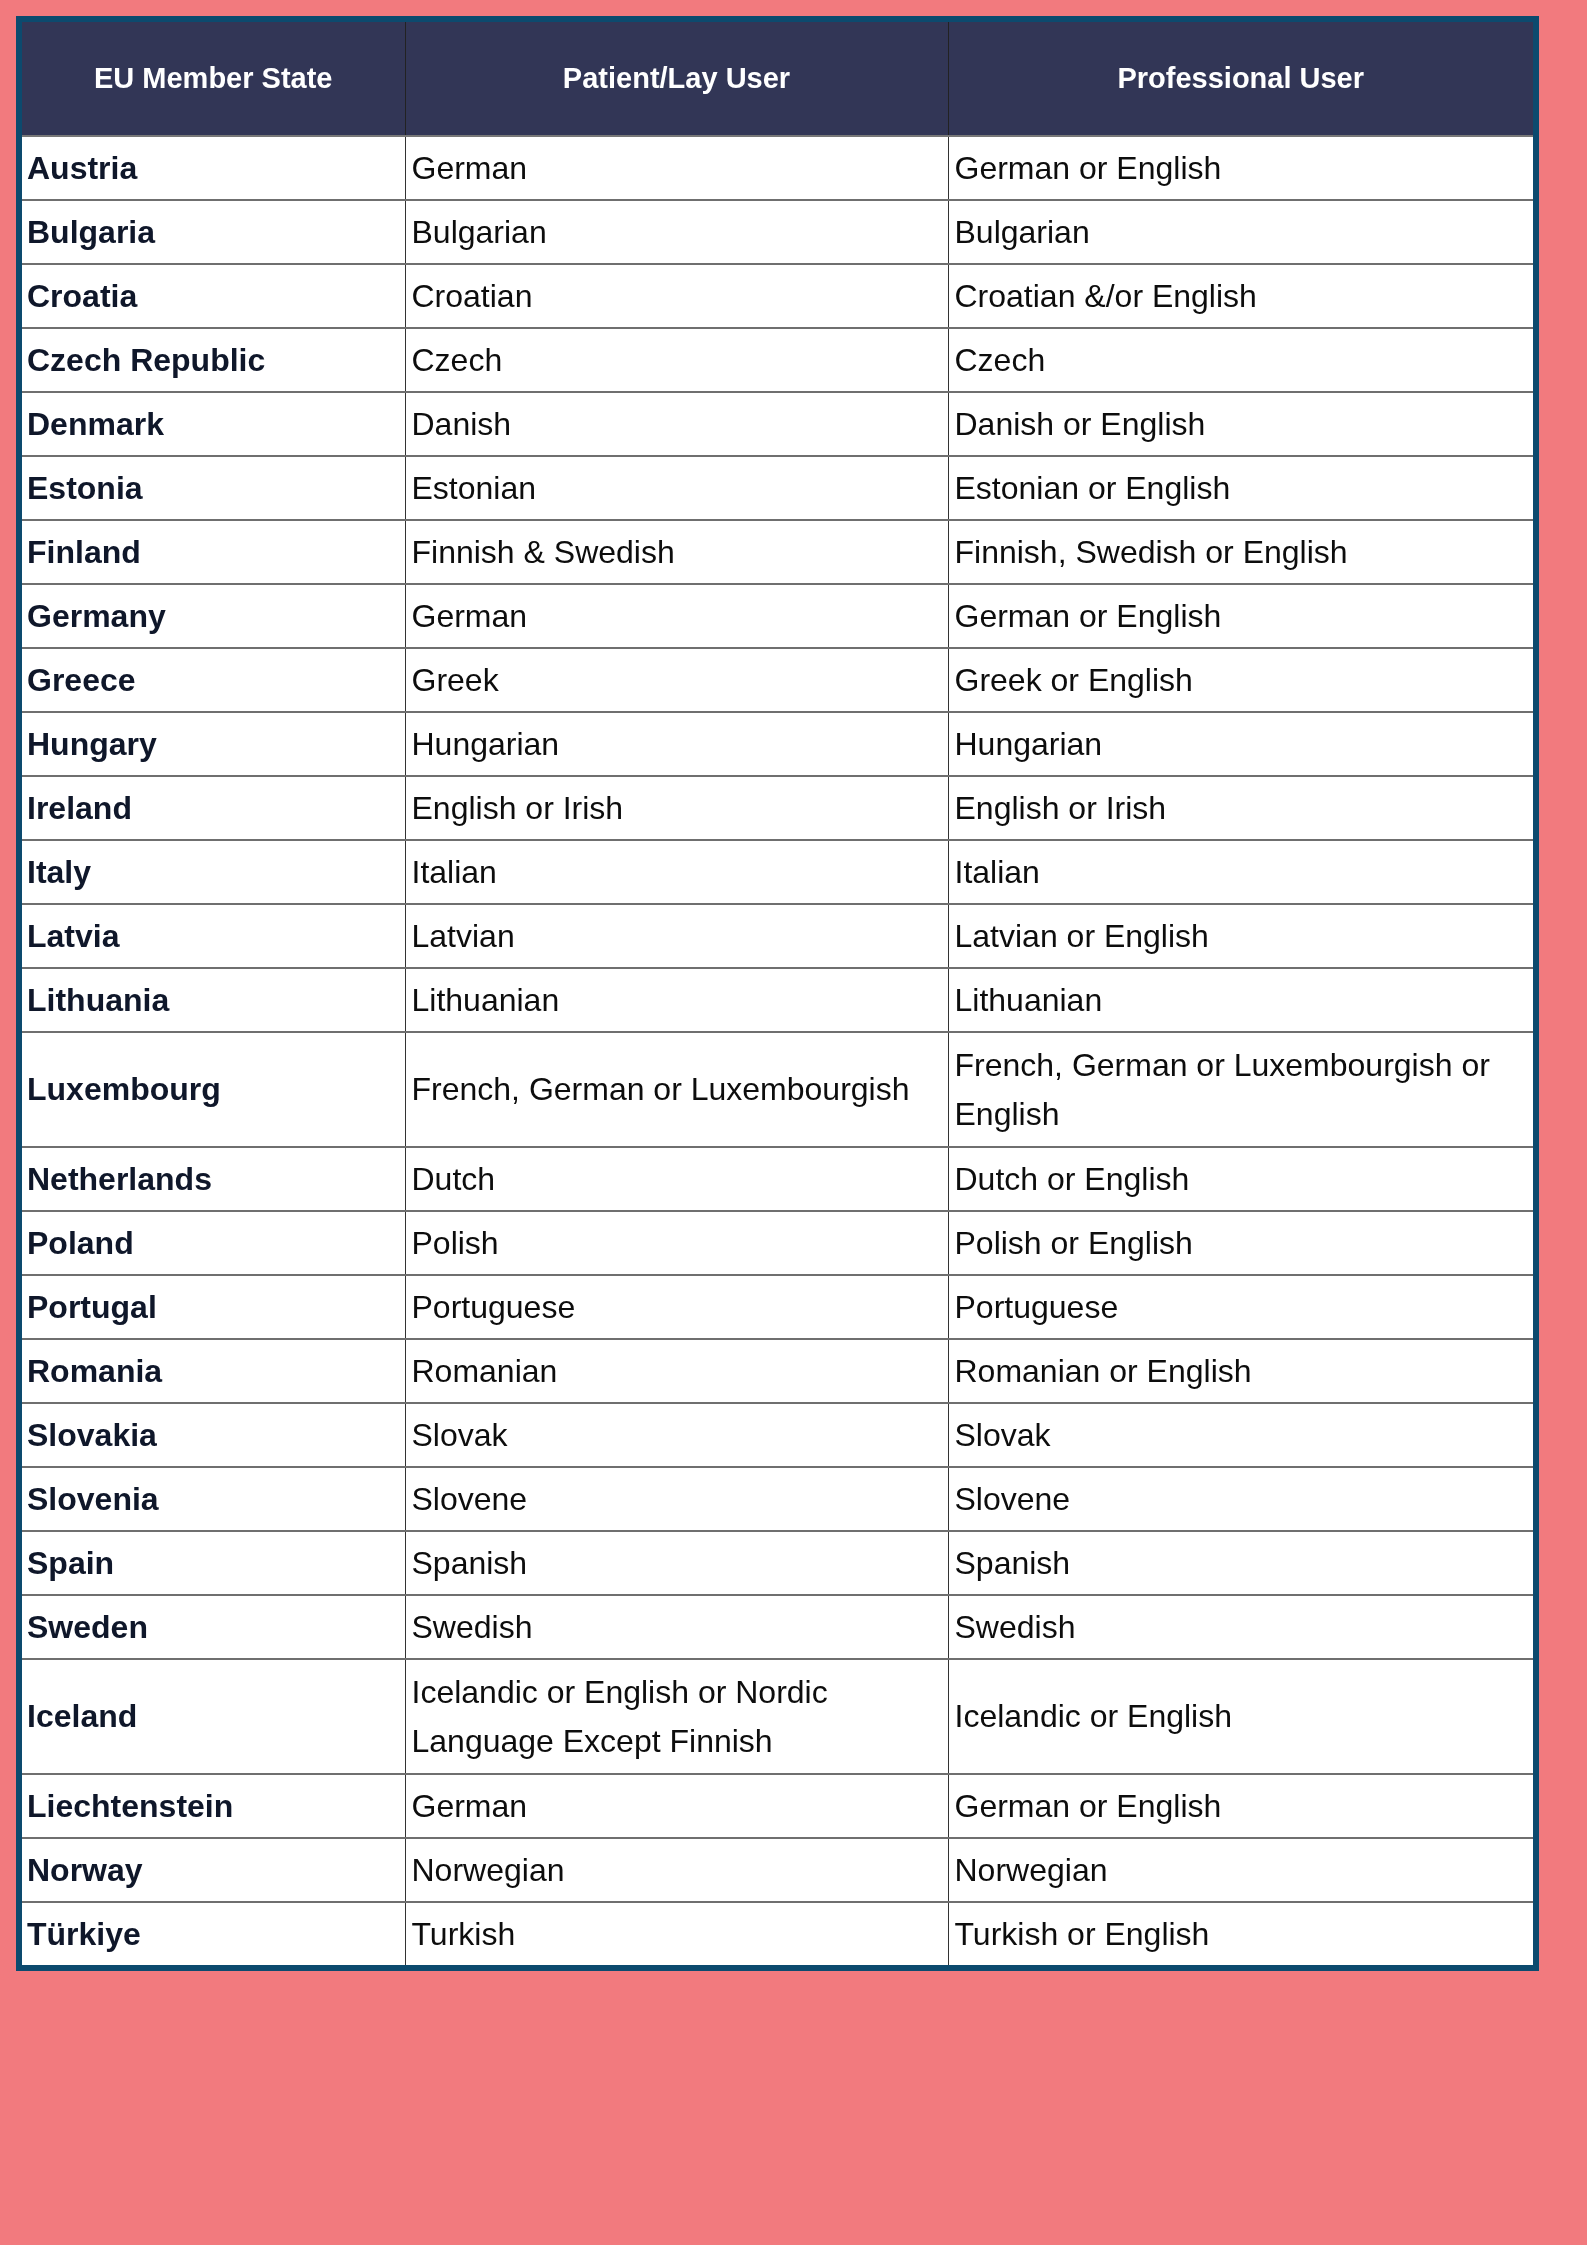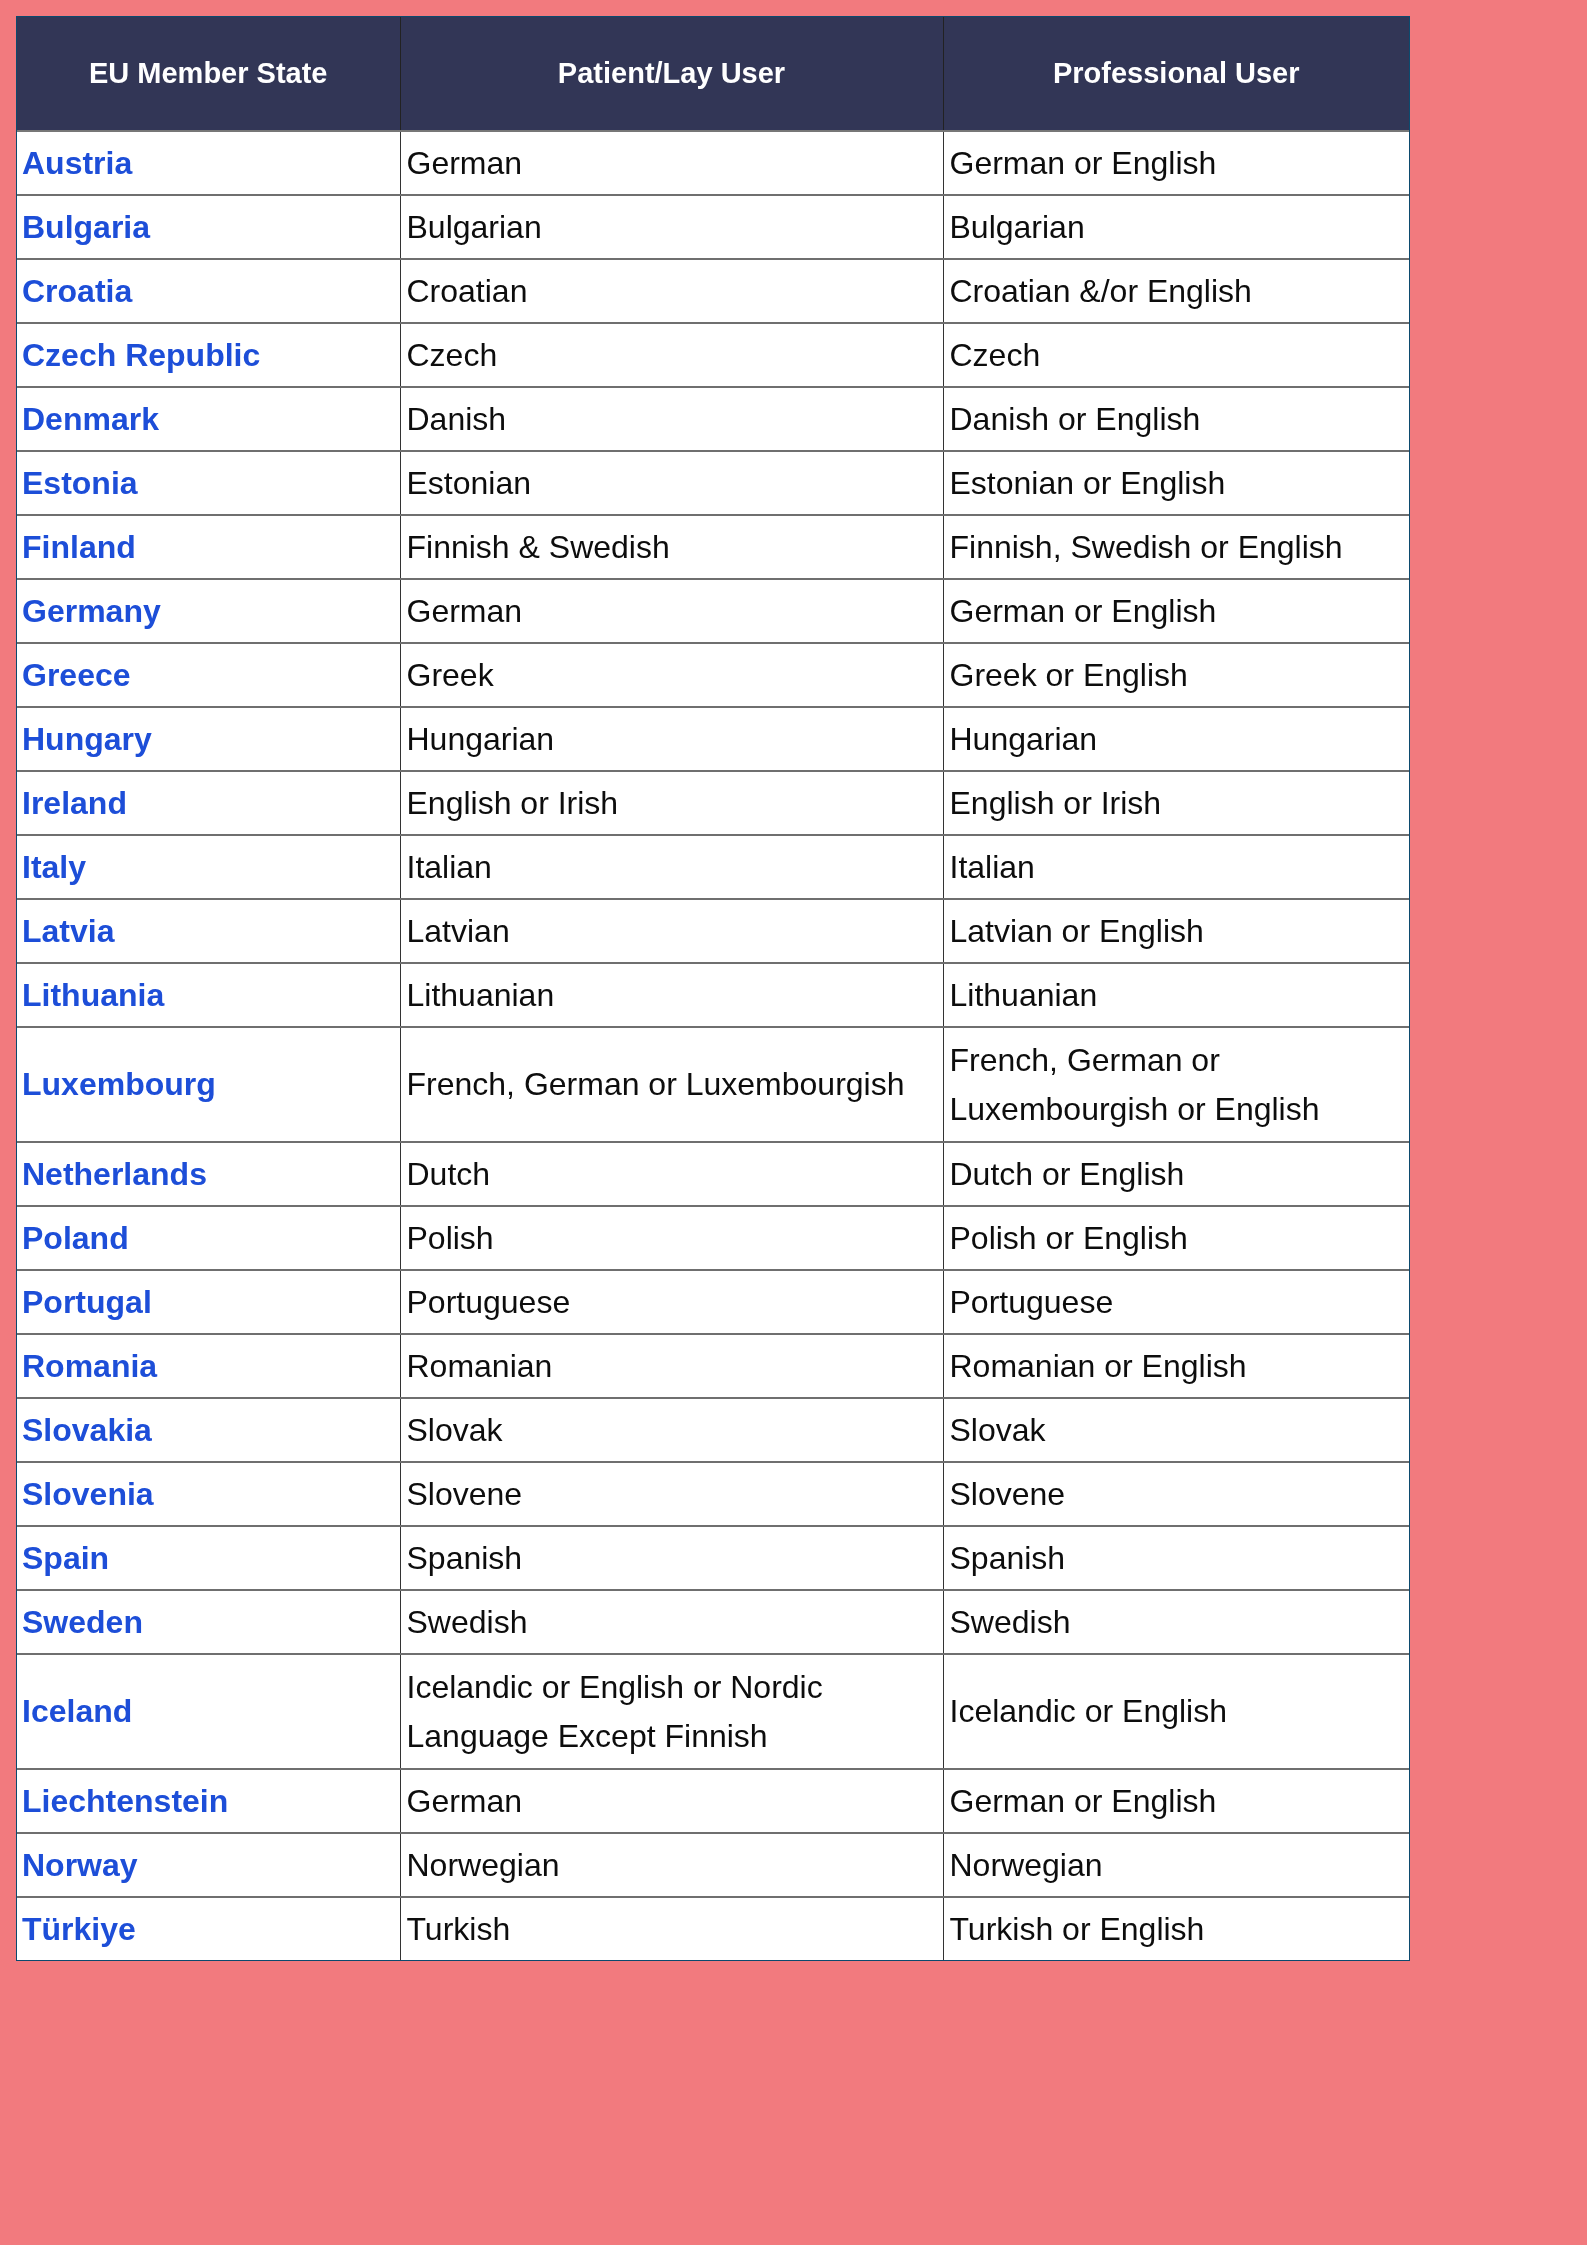--- a/index.html
+++ b/index.html
@@ -11,23 +11,23 @@
       height: 2245px;
       background: #F27A7E;
       position: relative;
       overflow: hidden;
       font-family: "Liberation Sans", "DejaVu Sans", sans-serif;
     }
     .sheet {
       position: absolute;
       left: 16px;
       top: 16px;
-      width: 1394px;
+      width: 1523px;
       background: #ffffff;
-      border: 1px solid #0c4a6e;
+      border: 6px solid #0c4a6e;
       box-sizing: border-box;
     }
     table {
       width: 100%;
       border-collapse: collapse;
       table-layout: fixed;
     }
     col.c1 { width: 383px; }
     col.c2 { width: 543px; }
     col.c3 { width: auto; }
@@ -50,21 +50,21 @@
       color: #0d0d0d;
       padding: 0 6px;
       vertical-align: middle;
       border-right: 1.5px solid #333;
       border-bottom: 2px solid #6f6f6f;
       line-height: 49px;
     }
     tbody td:last-child { border-right: none; }
     tbody tr:last-child td { border-bottom: none; }
     tbody td.country {
-      color: #1d4ed8;
+      color: #0f172a;
       font-weight: bold;
       font-size: 32px;
       padding-left: 5px;
     }
     tbody tr.tall td { height: 113px; }
   </style>
 </head>
 <body>
 
 <div class="sheet">

